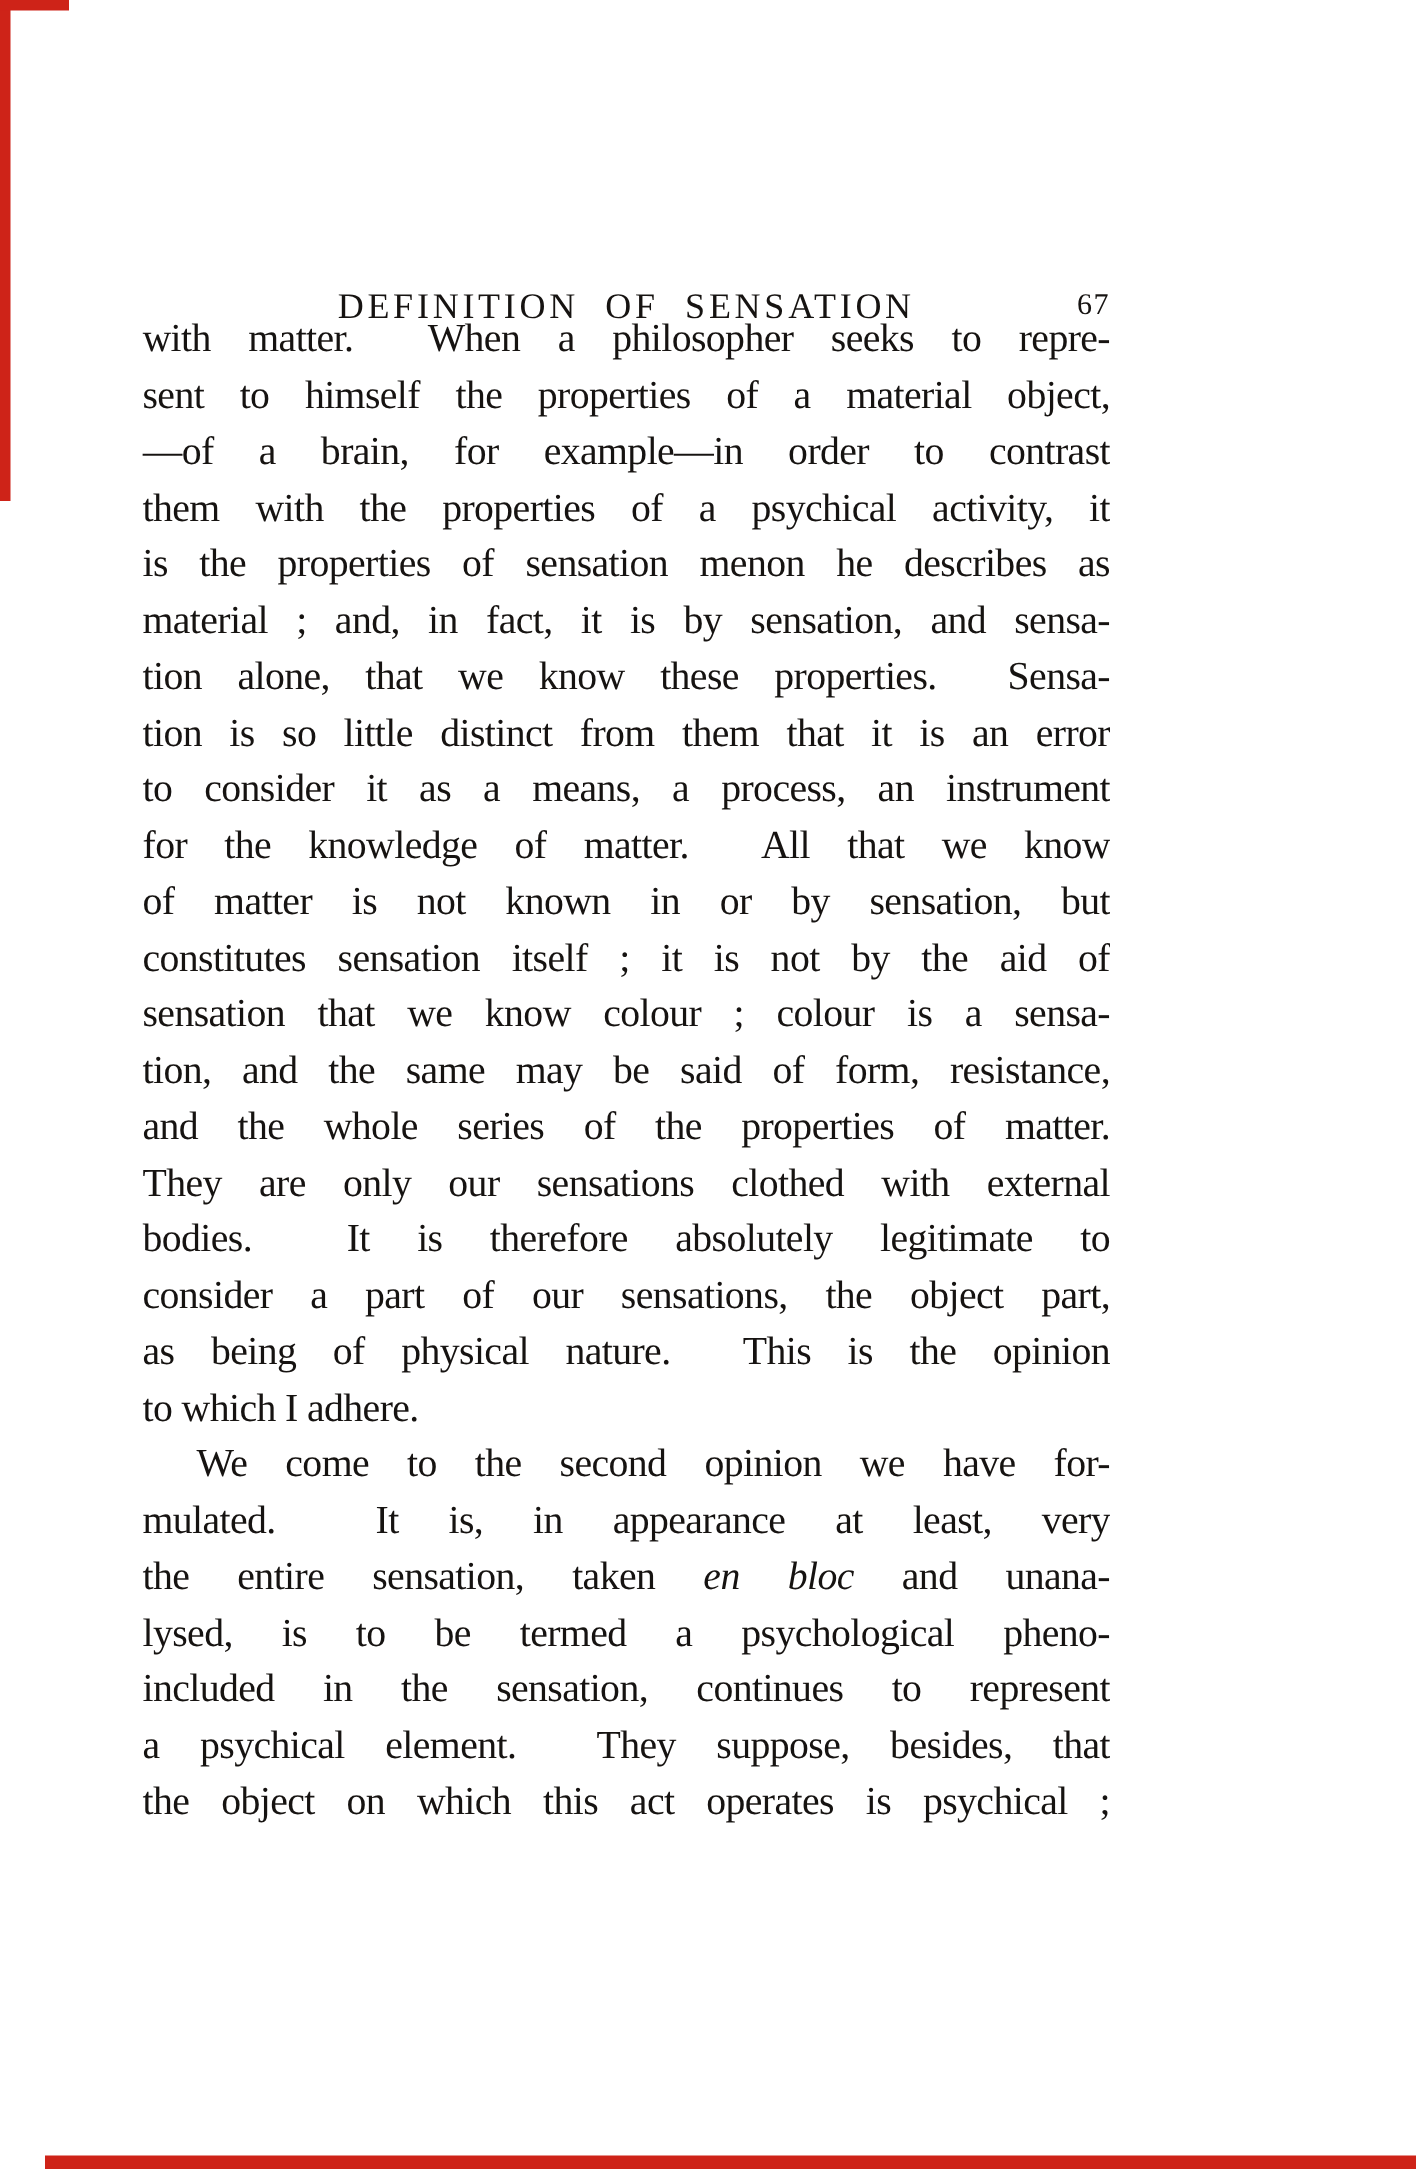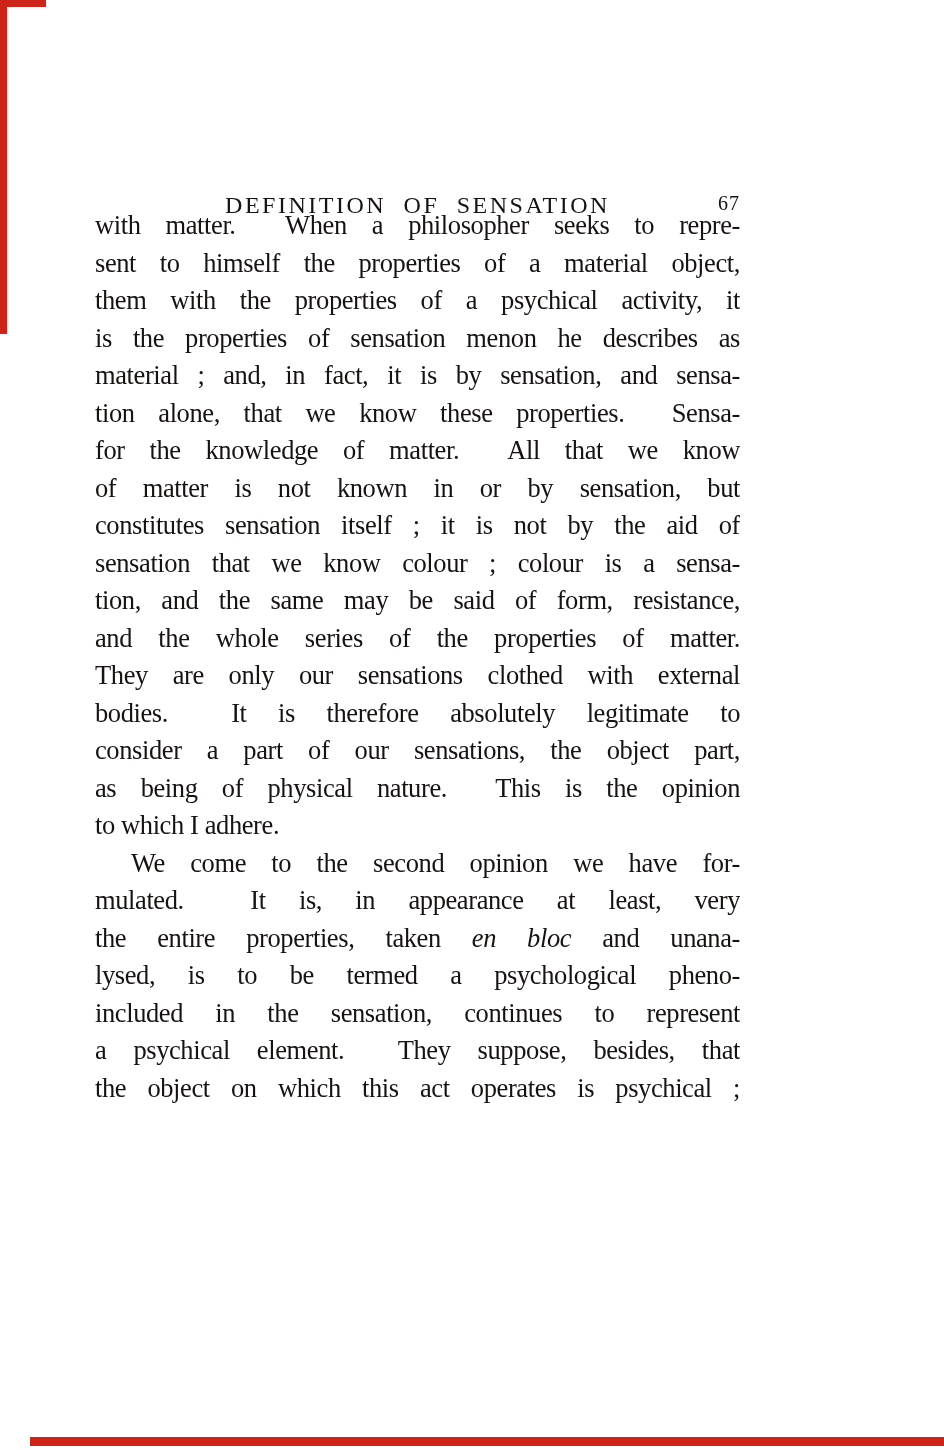--- a/index.html
+++ b/index.html
@@ -55,41 +55,44 @@
   <div class="runhead">
     <span class="title">DEFINITION OF SENSATION</span>
     <span class="pagenum">67</span>
   </div>
 
   <div class="textblock">
 
     <div>
       <div class="line">with matter.&nbsp; When a philosopher seeks to repre-</div>
       <div class="line">sent to himself the properties of a material object,</div>
+      <div class="line">—of a brain, for example—in order to contrast</div>
       <div class="line">them with the properties of a psychical activity, it</div>
       <div class="line">is the properties of sensation menon he describes as</div>
       <div class="line">material&nbsp;; and, in fact, it is by sensation, and sensa-</div>
       <div class="line">tion alone, that we know these properties.&nbsp; Sensa-</div>
+      <div class="line">tion is so little distinct from them that it is an error</div>
+      <div class="line">to consider it as a means, a process, an instrument</div>
       <div class="line">for the knowledge of matter.&nbsp; All that we know</div>
       <div class="line">of matter is not known in or by sensation, but</div>
       <div class="line">constitutes sensation itself&nbsp;; it is not by the aid of</div>
       <div class="line">sensation that we know colour&nbsp;; colour is a sensa-</div>
       <div class="line">tion, and the same may be said of form, resistance,</div>
       <div class="line">and the whole series of the properties of matter.</div>
       <div class="line">They are only our sensations clothed with external</div>
       <div class="line">bodies.&nbsp; It is therefore absolutely legitimate to</div>
       <div class="line">consider a part of our sensations, the object part,</div>
       <div class="line">as being of physical nature.&nbsp; This is the opinion</div>
       <div class="line noj">to which I adhere.</div>
     </div>
 
     <div>
       <div class="line ind">We come to the second opinion we have for-</div>
       <div class="line">mulated.&nbsp; It is, in appearance at least, very</div>
-      <div class="line"><span>the entire properties, taken </span><i>en bloc</i><span> and unana-</span></div>
+      <div class="line"><span>the entire sensation, taken </span><i>en bloc</i><span> and unana-</span></div>
       <div class="line">lysed, is to be termed a psychological pheno-</div>
       <div class="line">included in the sensation, continues to represent</div>
       <div class="line">a psychical element.&nbsp; They suppose, besides, that</div>
       <div class="line">the object on which this act operates is psychical&nbsp;;</div>
     </div>
 
   </div>
 
   <div class="edge edge-left" style="background: rgb(206, 35, 24);"></div>
   <div class="edge edge-top" style="background: rgb(206, 35, 24);"></div>

